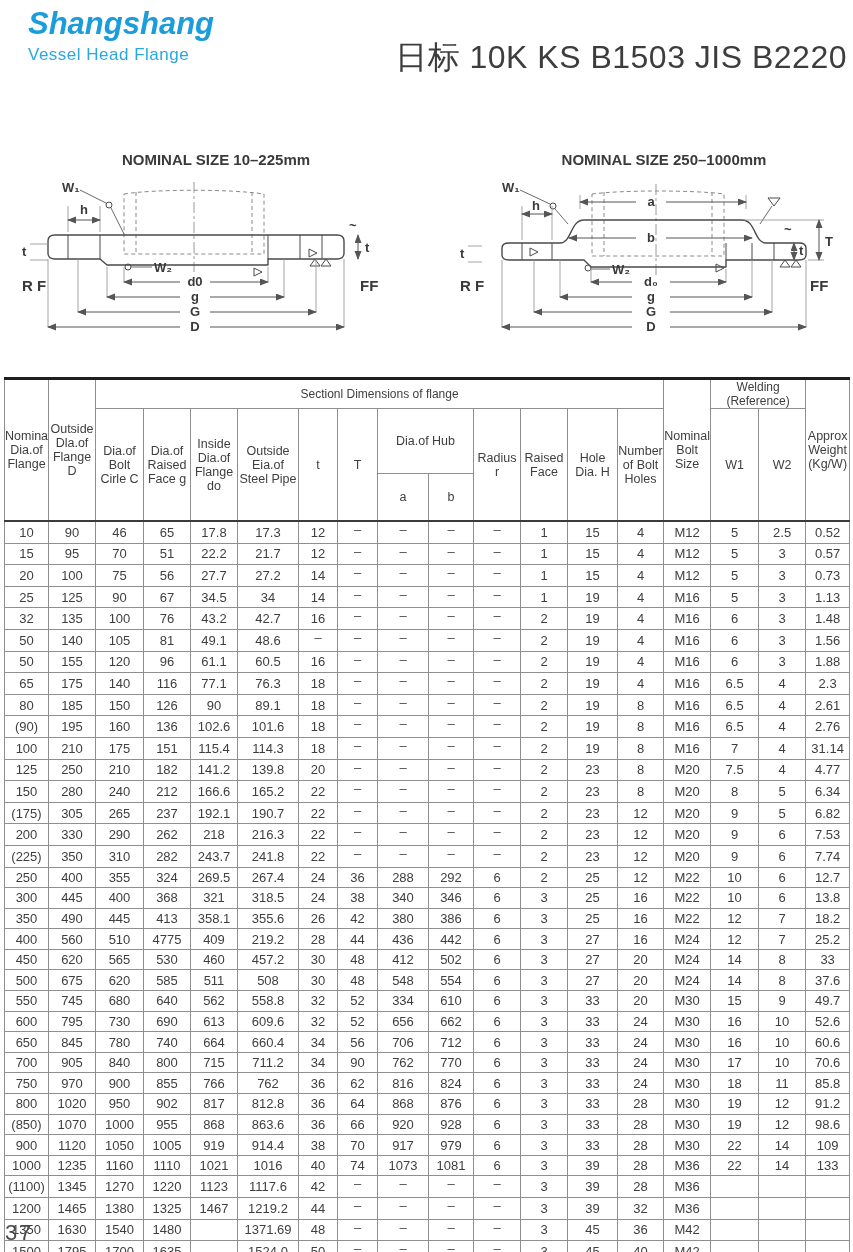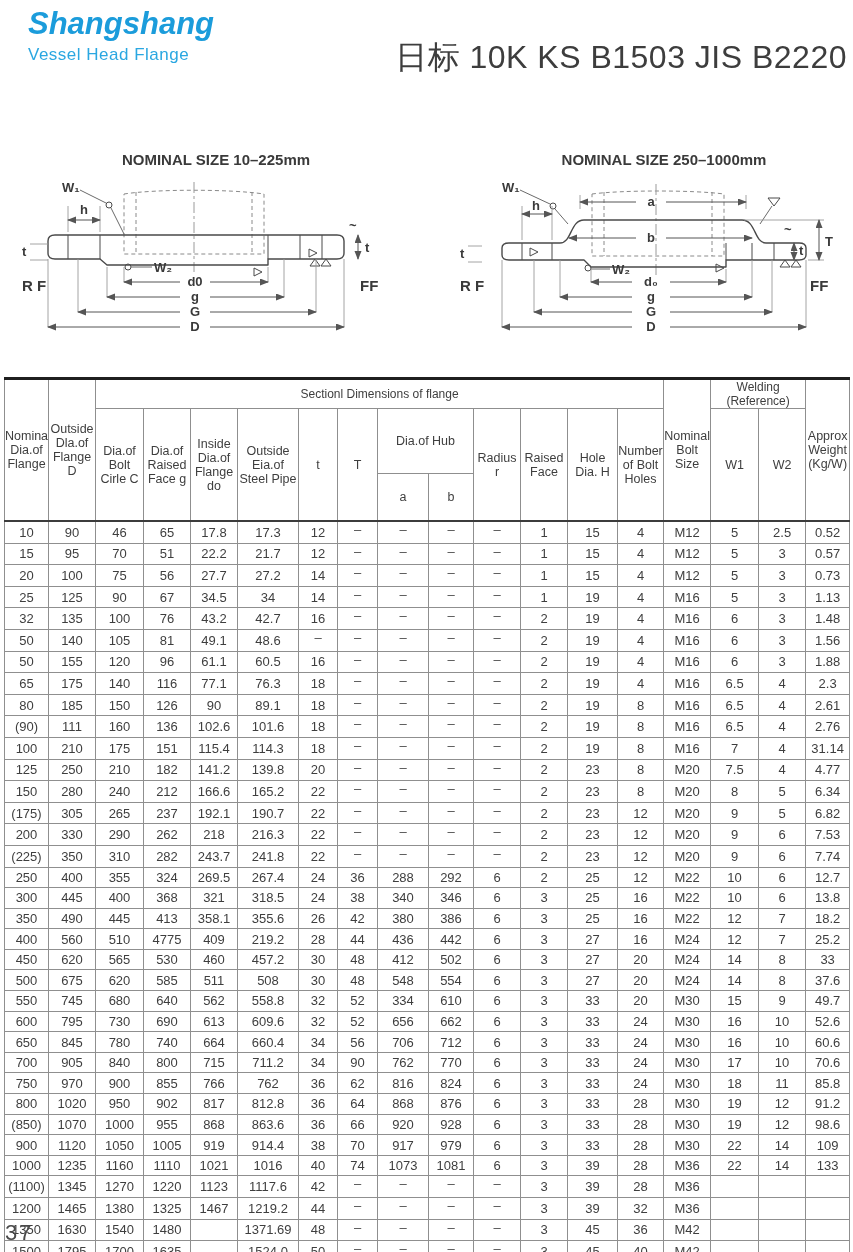--- a/index.html
+++ b/index.html
@@ -424,21 +424,21 @@
           <td>2</td>
           <td>19</td>
           <td>8</td>
           <td>M16</td>
           <td>6.5</td>
           <td>4</td>
           <td>2.61</td>
         </tr>
         <tr>
           <td>(90)</td>
-          <td>111</td>
+          <td>195</td>
           <td>160</td>
           <td>136</td>
           <td>102.6</td>
           <td>101.6</td>
           <td>18</td>
           <td class="dash">–</td>
           <td class="dash">–</td>
           <td class="dash">–</td>
           <td class="dash">–</td>
           <td>2</td>

